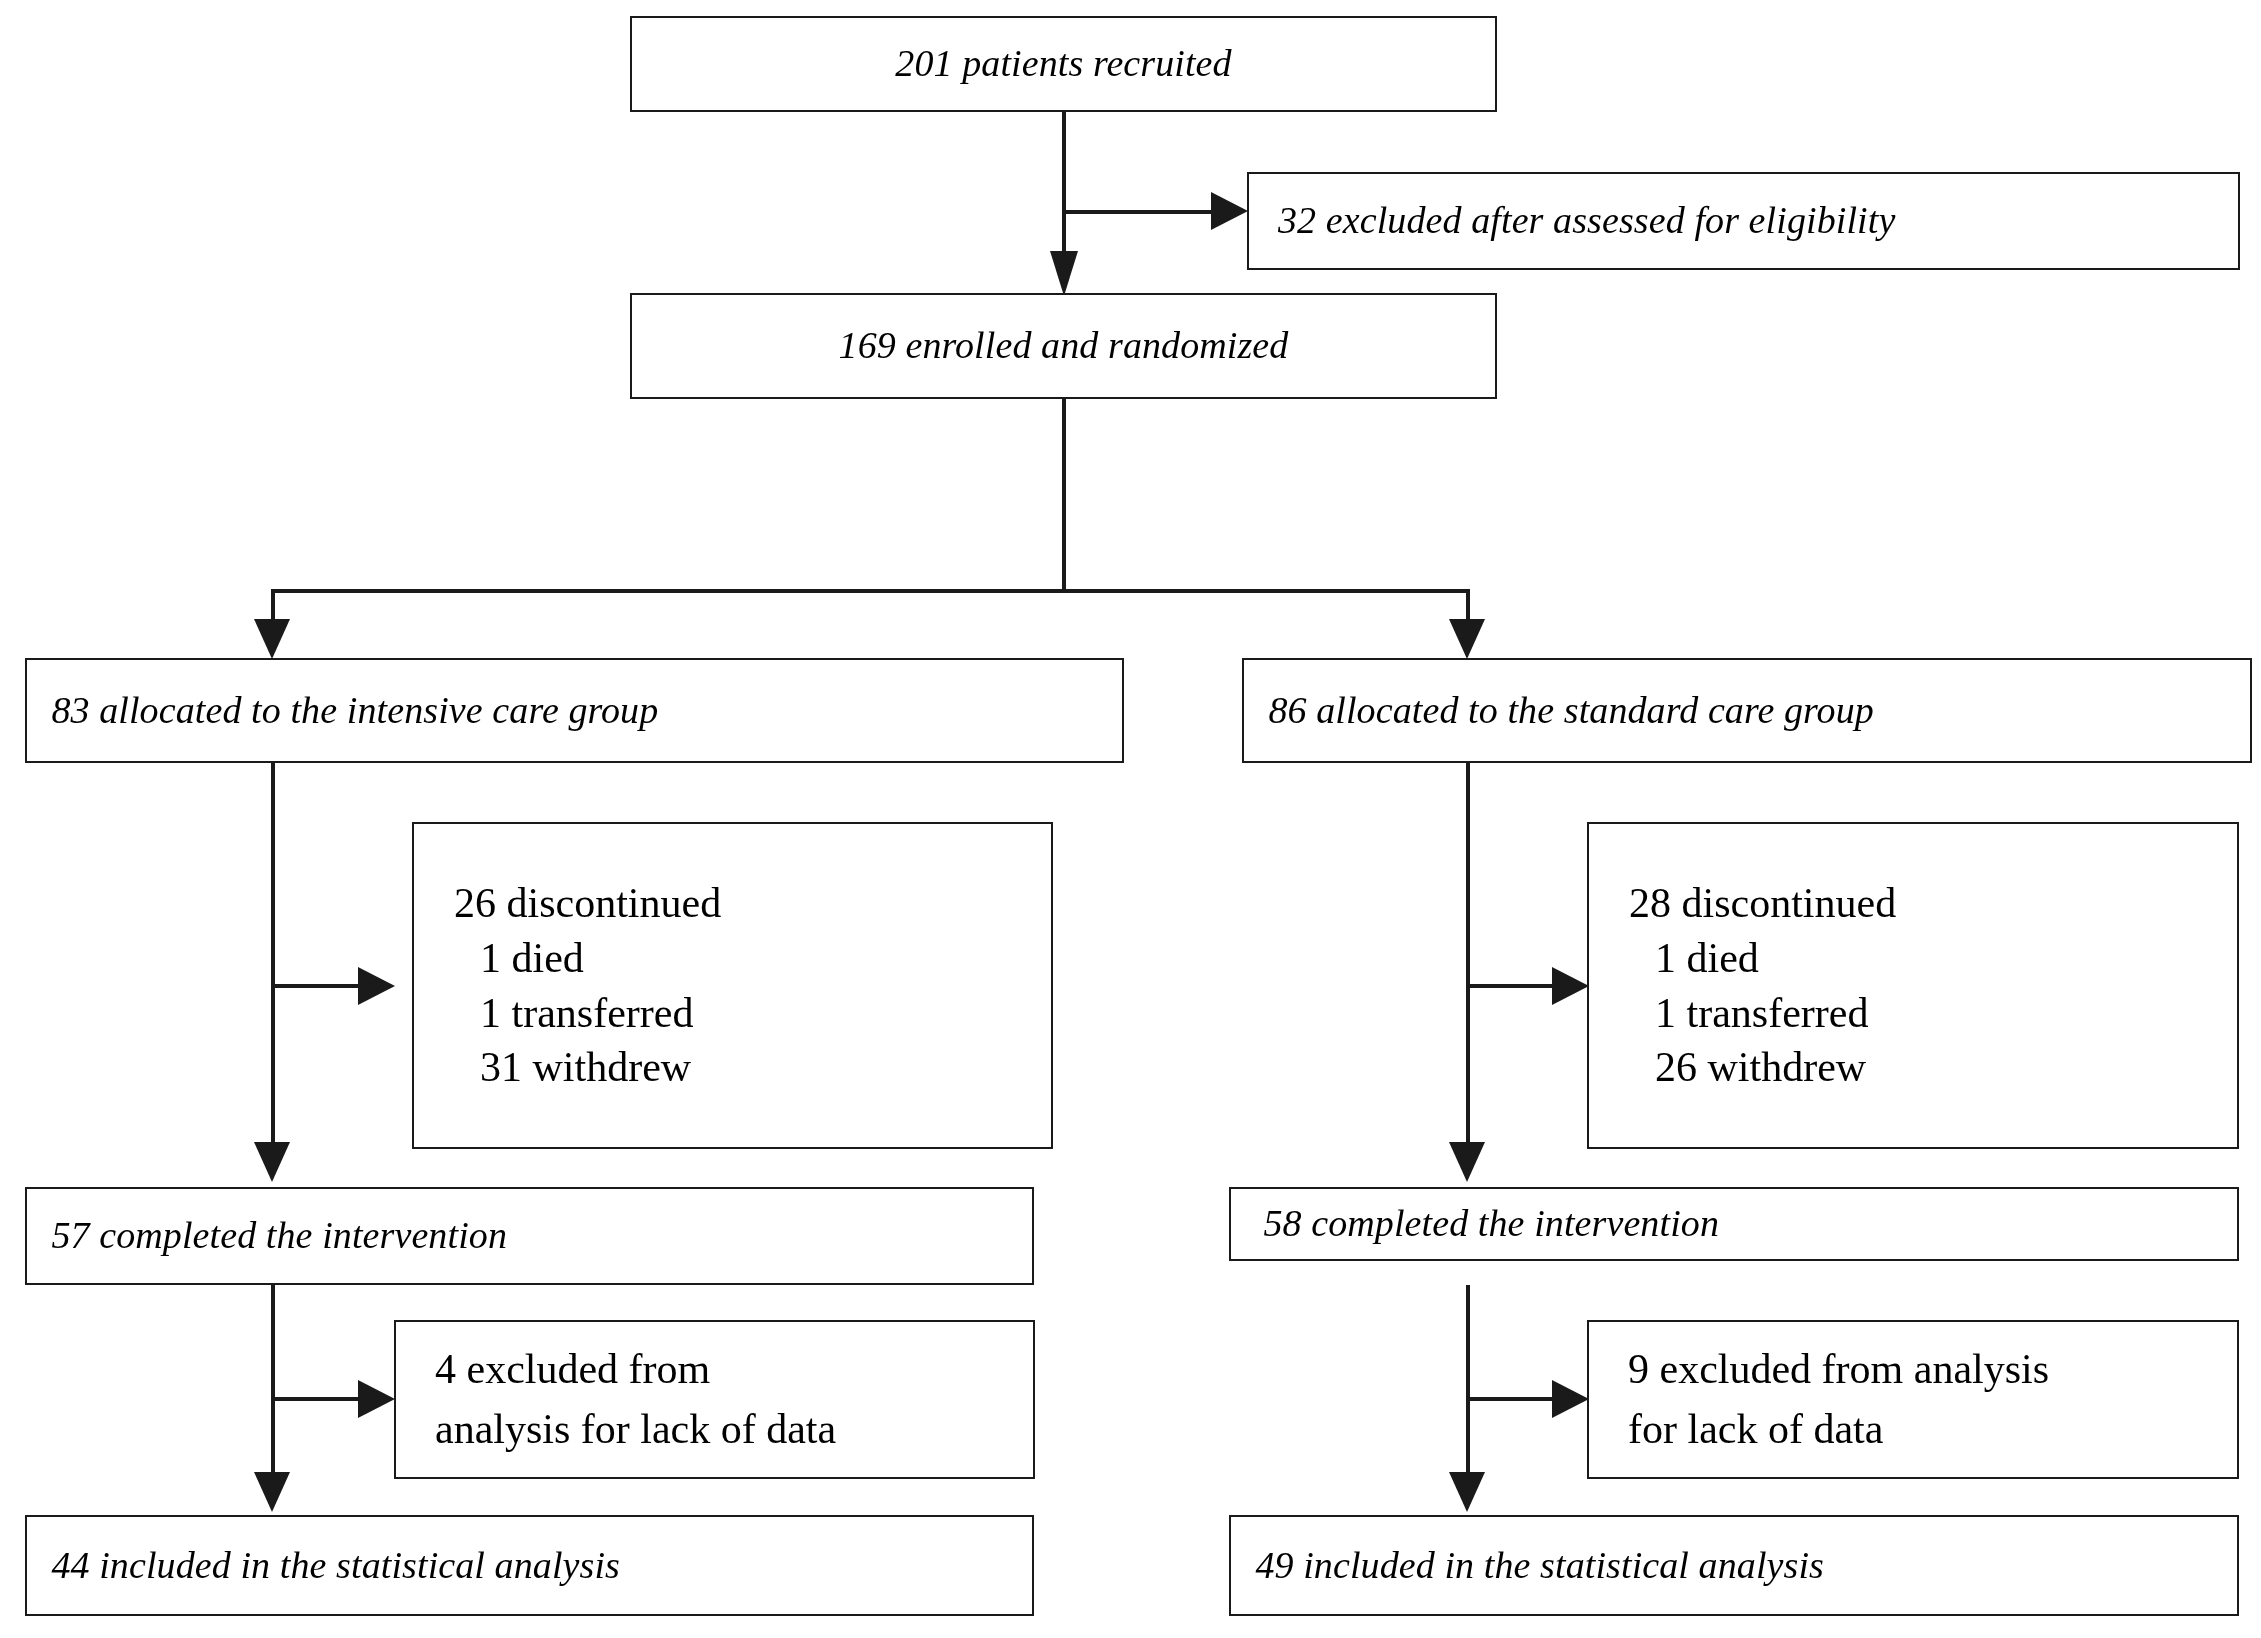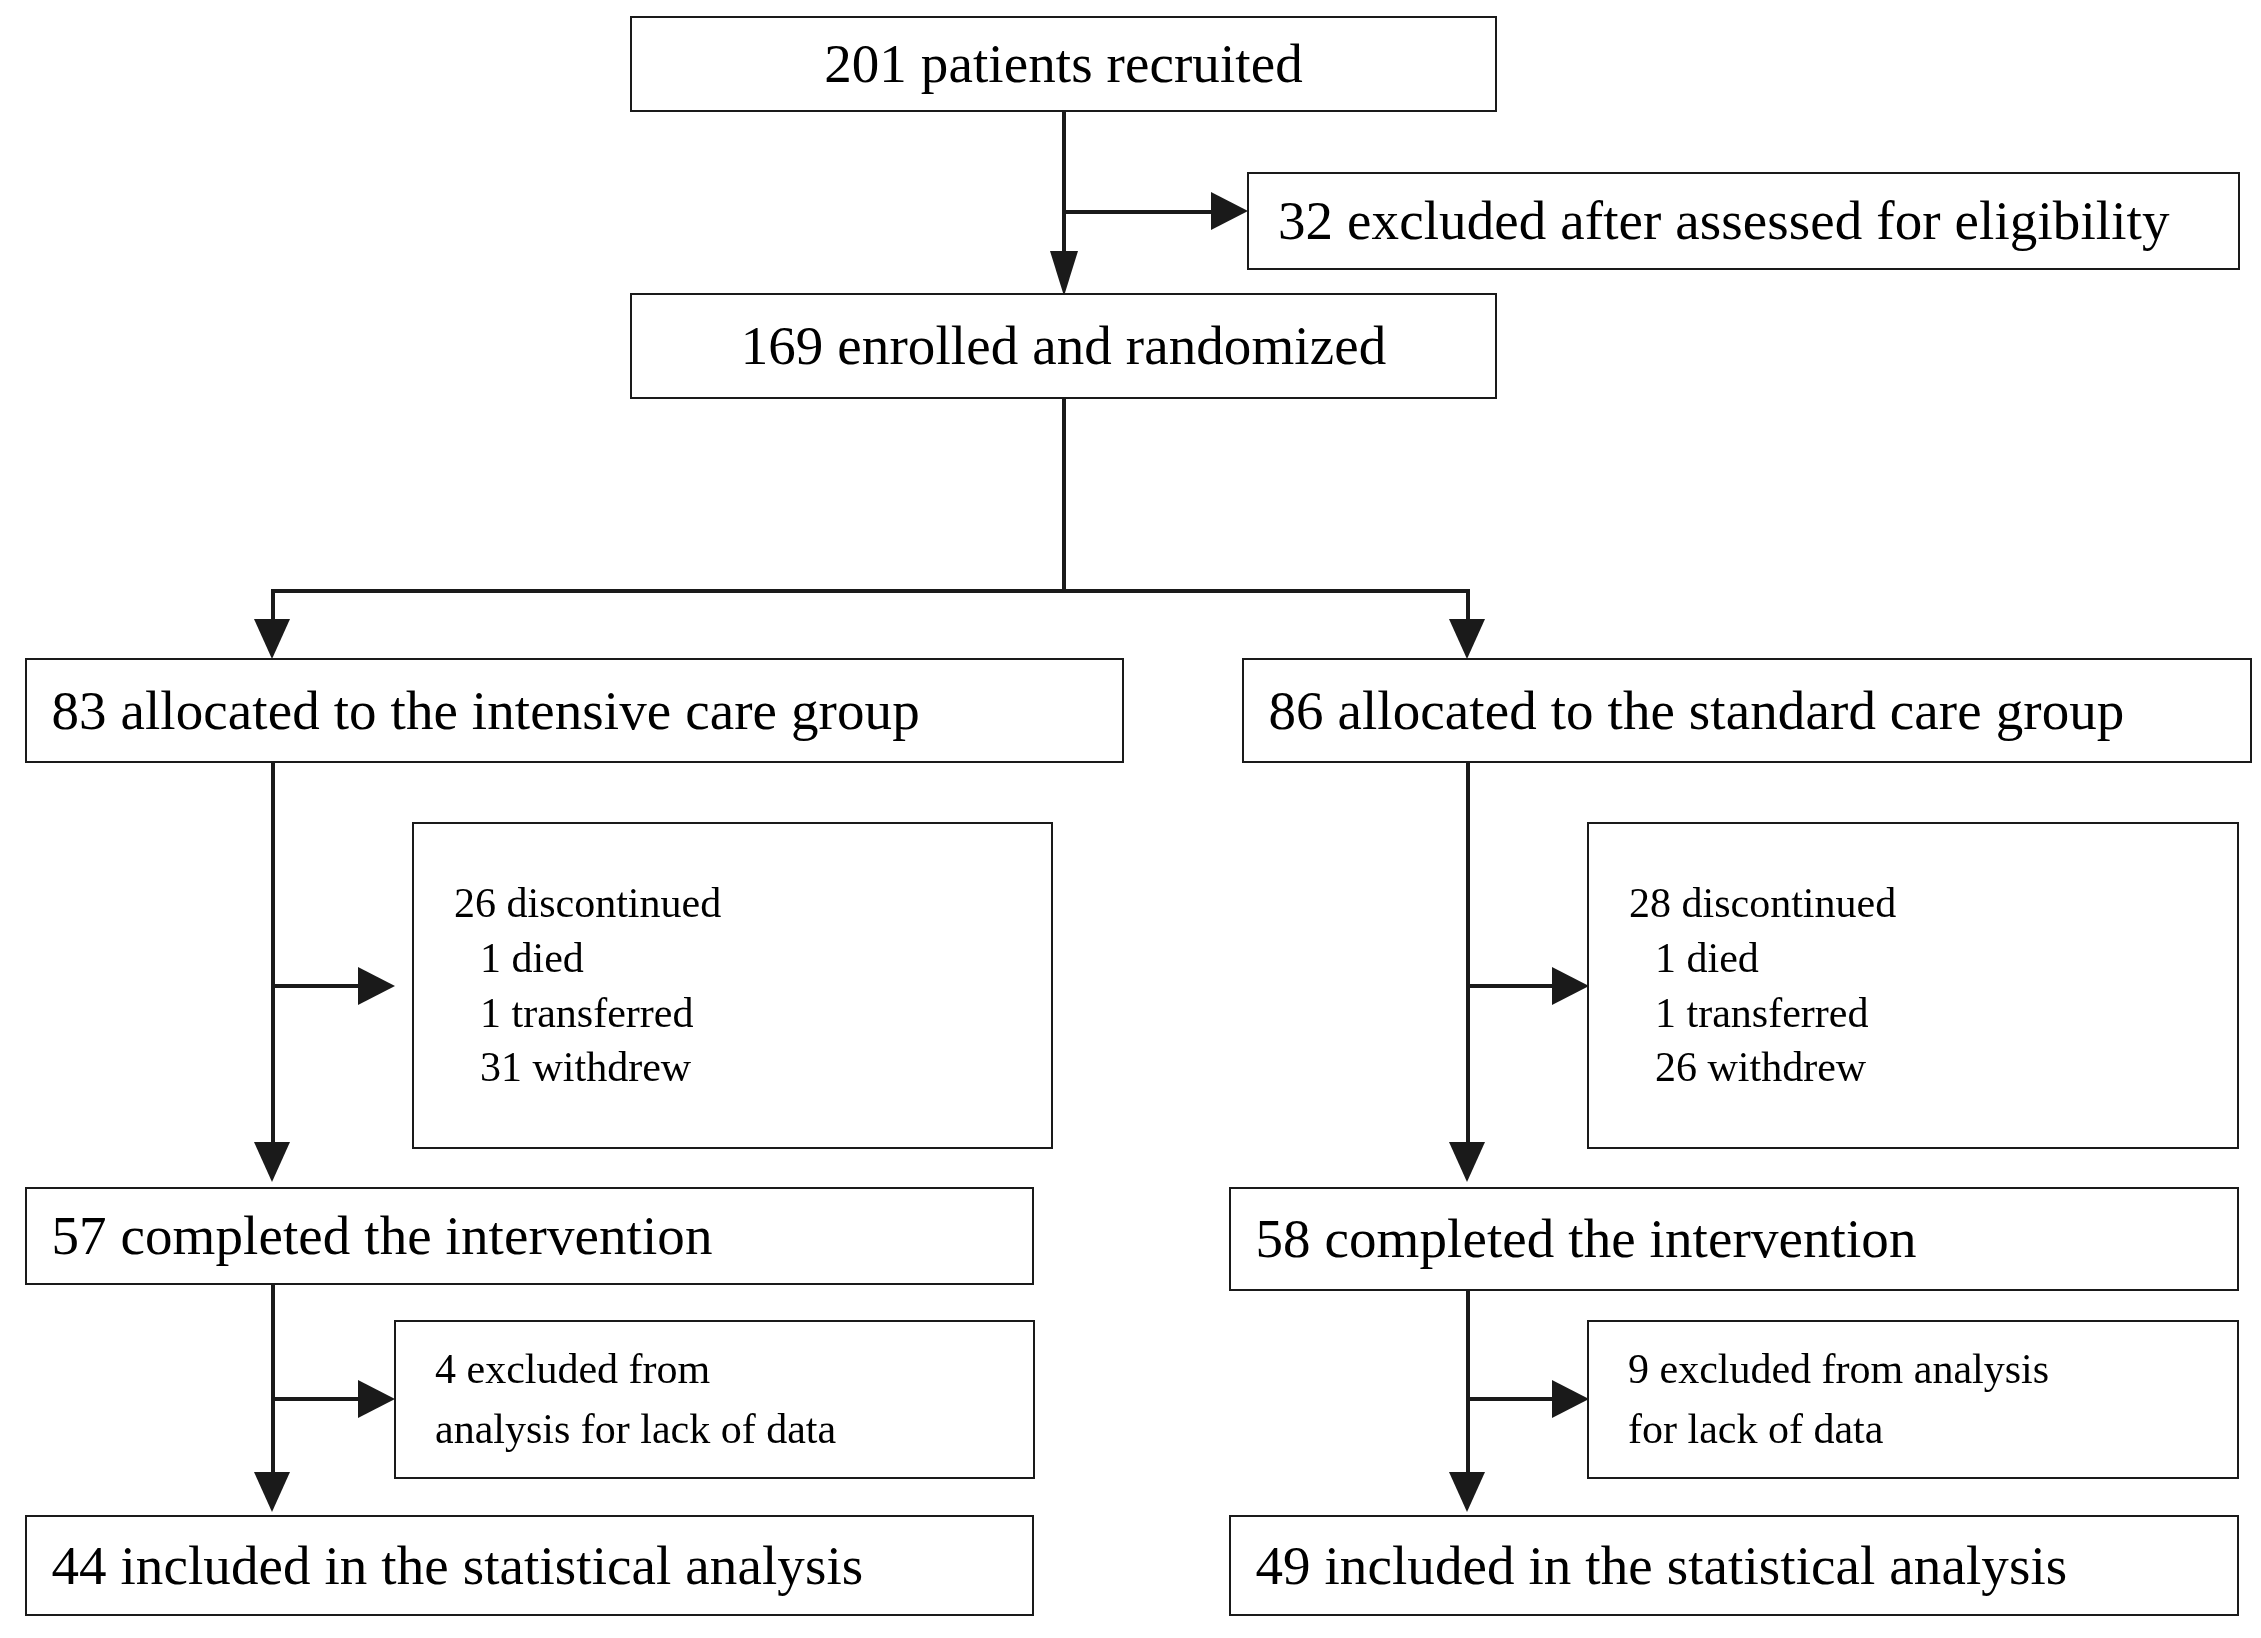--- a/index.html
+++ b/index.html
@@ -25,24 +25,25 @@
     box-sizing: border-box;
     border: 2.2px solid #1a1a1a;
     background: #ffffff;
     display: flex;
     align-items: center;
     z-index: 3;
   }
   .box .txt {
     display: block;
     width: 100%;
-    font-size: 55px;
+    font-size: 38px;
     line-height: 1.08;
     letter-spacing: 0.1px;
     white-space: pre;
+    font-style: italic;
   }
   .box.center-h .txt { text-align: center; }
   .box.pad-l .txt { padding-left: 24.4px; }
   .box.pad-lr .txt { padding-left: 29px; padding-right: 14.4px; }
 
   
   .listbox {
     position: absolute;
     box-sizing: border-box;
     border: 2.2px solid #1a1a1a;
@@ -194,21 +195,21 @@
   <div class="hline" style="left:1466px; top:984px; width:90px; height:3.6px;"></div>
   <div class="arrow-right" style="left:1552px; top:967px;"></div>
 
   <div class="listbox" style="left:1587px; top:822px; width:652px; height:327px;">
     <span class="line">28 discontinued</span>
     <span class="line sub">1 died</span>
     <span class="line sub">1 transferred</span>
     <span class="line sub">26 withdrew</span>
   </div>
 
-  <div class="box pad-l" style="left:1229px; top:1187px; width:1010px; height:104px;">
+  <div class="box pad-l" style="left:1229px; top:1187px; width:1010px; height:74px;padding-left:8px;">
     <span class="txt">58 completed the intervention</span>
   </div>
 
   <div class="vline" style="left:1466px; top:1285px; width:3.6px; height:189px;"></div>
   <div class="arrow-down" style="left:1449px; top:1472px;"></div>
 
   <div class="hline" style="left:1466px; top:1397px; width:90px; height:3.6px;"></div>
   <div class="arrow-right" style="left:1552px; top:1380px;"></div>
 
   <div class="twoline" style="left:1587px; top:1320px; width:652px; height:159px;">

